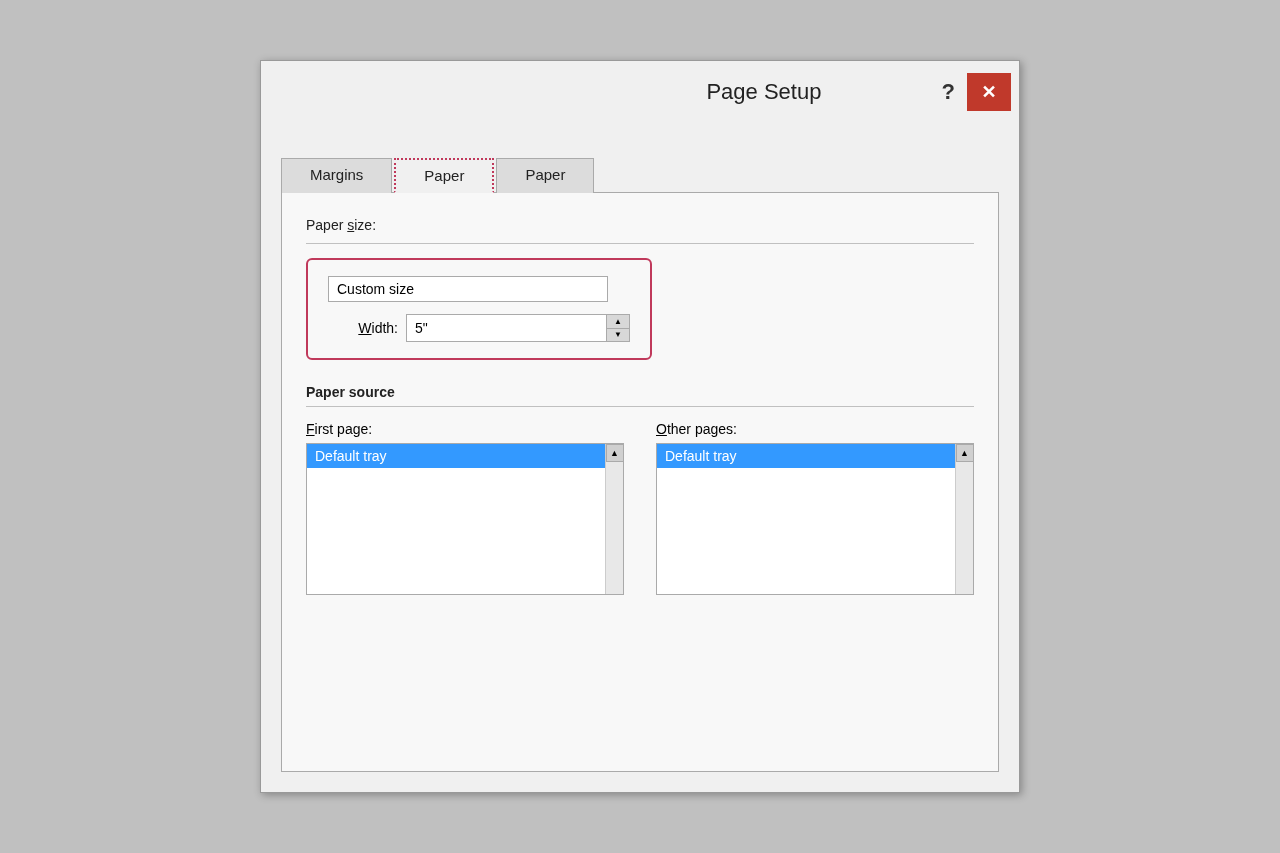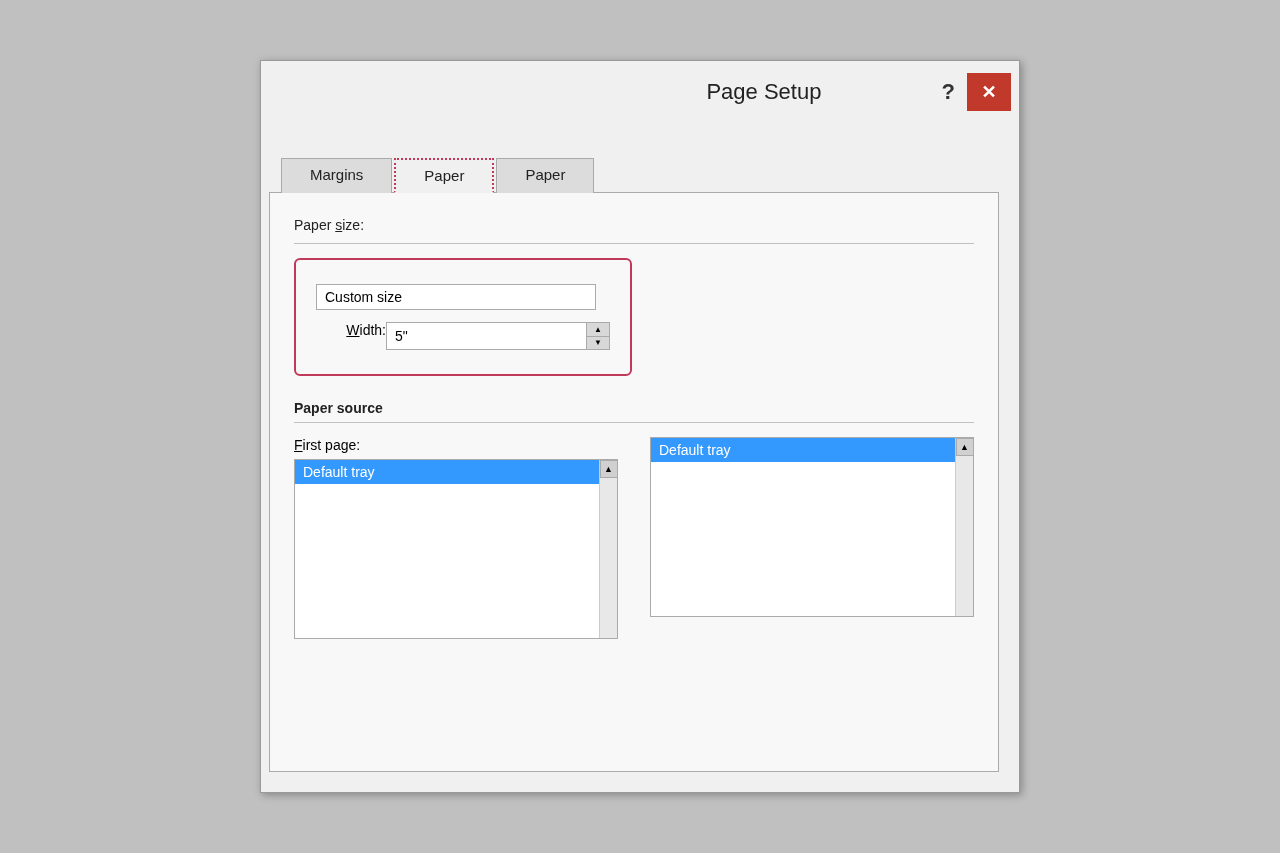--- a/index.html
+++ b/index.html
@@ -92,21 +92,21 @@
       border: 2px dotted #c0395b;
       border-bottom: 2px solid #f0f0f0;
       z-index: 2;
       font-weight: 500;
     }
     .tab:not(.active) {
       background: #dcdcdc;
     }
     .content-area {
       border: 1px solid #aaa;
-      margin: 0 20px 20px 8px;
+      margin: 0 20px 20px 20px;
       background: #f8f8f8;
       padding: 20px 24px;
       min-height: 580px;
     }
 
     .section-title {
       font-size: 14px;
       color: #222;
       margin-bottom: 10px;
       margin-top: 4px;
@@ -117,21 +117,21 @@
     .section-divider {
       border: none;
       border-top: 1px solid #c0c0c0;
       margin-bottom: 14px;
     }
 
     
     .paper-size-box {
       border: 2px solid #c0395b;
       border-radius: 6px;
-      padding: 24px 20px;
+      padding: 16px 20px;
       display: inline-block;
       margin-bottom: 24px;
       background: #f8f8f8;
     }
     .paper-size-inner {
       display: flex;
       flex-direction: column;
       gap: 12px;
     }
     .size-dropdown-row {
@@ -148,22 +148,22 @@
       -webkit-appearance: none;
       cursor: pointer;
     }
     .dropdown-wrapper {
       position: relative;
       display: inline-block;
     }
 
     .dimension-row {
       display: flex;
-      align-items: flex-start;
-      gap: 0;
+      align-items: center;
+      gap: 8px;
     }
     .dimension-label {
       width: 70px;
       text-align: right;
       font-size: 14px;
     }
     .dimension-label span.underline {
       text-decoration: underline;
     }
     .spin-wrapper {
@@ -222,21 +222,21 @@
       font-size: 14px;
       margin-bottom: 6px;
     }
     .source-col-label span.underline {
       text-decoration: underline;
     }
     .listbox-wrapper {
       display: flex;
       border: 1px solid #aaa;
       background: white;
-      height: 180px;
+      height: 152px;
     }
     .listbox {
       flex: 1;
       overflow-y: auto;
     }
     .listbox-item {
       padding: 4px 8px;
       font-size: 14px;
       cursor: pointer;
     }
@@ -353,20 +353,23 @@
               <span>Default tray</span>
             </div>
           </div>
           <div class="listbox-scrollbar">
             <div class="scroll-up-btn"></div>
           </div>
         </div>
       </div>
 
       <div class="source-col">
+        <div class="source-col-label">
+          <span class="underline">O</span>ther pages:
+        </div>
         <div class="listbox-wrapper">
           <div class="listbox">
             <div class="listbox-item selected">
               <span>Default tray</span>
             </div>
           </div>
           <div class="listbox-scrollbar">
             <div class="scroll-up-btn"></div>
           </div>
         </div>

